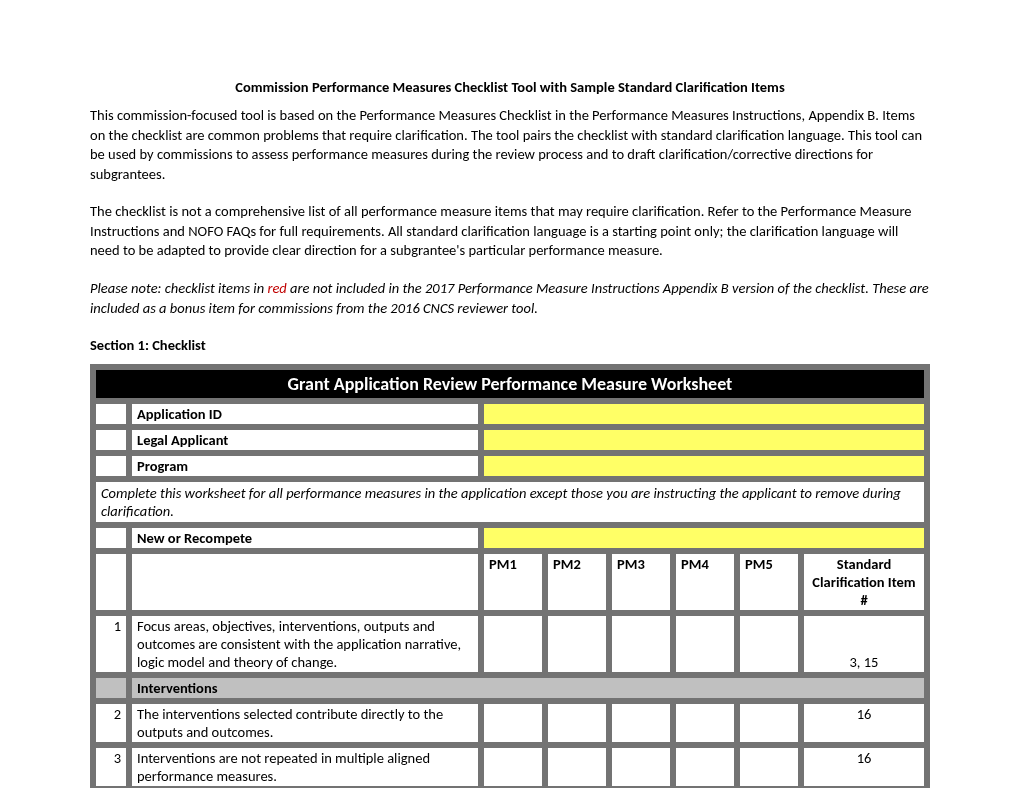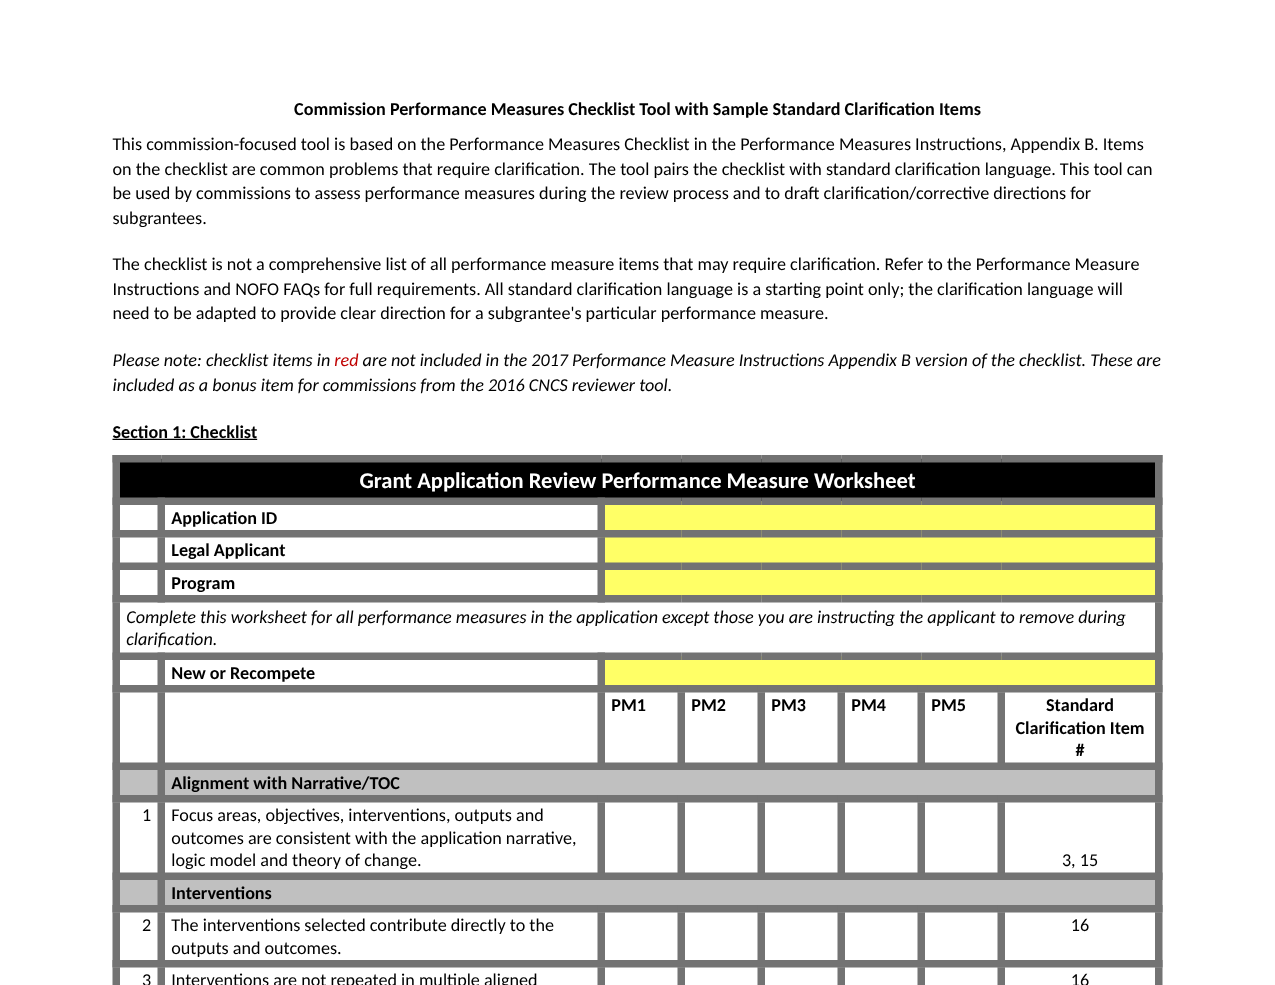--- a/index.html
+++ b/index.html
@@ -17,21 +17,20 @@
     font-weight: bold;
     margin-bottom: 10px;
   }
   .para {
     margin-bottom: 18px;
     line-height: 1.35;
   }
   .italic { font-style: italic; }
   .red { color: #c00000; }
   .section-heading {
-    text-decoration: underline;
     font-weight: bold;
     margin-bottom: 10px;
   }
   table {
     border-collapse: collapse;
     width: 100%;
     font-size: 14.5px;
   }
   td, th {
     border: 6px solid #737373;
@@ -104,24 +103,20 @@
     <td class="num-cell"></td>
     <td></td>
     <td class="pm-head">PM1</td>
     <td class="pm-head">PM2</td>
     <td class="pm-head">PM3</td>
     <td class="pm-head">PM4</td>
     <td class="pm-head">PM5</td>
     <td class="std-head">Standard Clarification Item #</td>
   </tr>
   <tr>
-    <td class="num-cell gray"></td>
-    <td colspan="7" class="gray">Alignment with Narrative/TOC</td>
-  </tr>
-  <tr>
     <td class="num-cell">1</td>
     <td>Focus areas, objectives, interventions, outputs and outcomes are consistent with the application narrative, logic model and theory of change.</td>
     <td></td>
     <td></td>
     <td></td>
     <td></td>
     <td></td>
     <td class="center" style="vertical-align:bottom">3, 15</td>
   </tr>
   <tr>

